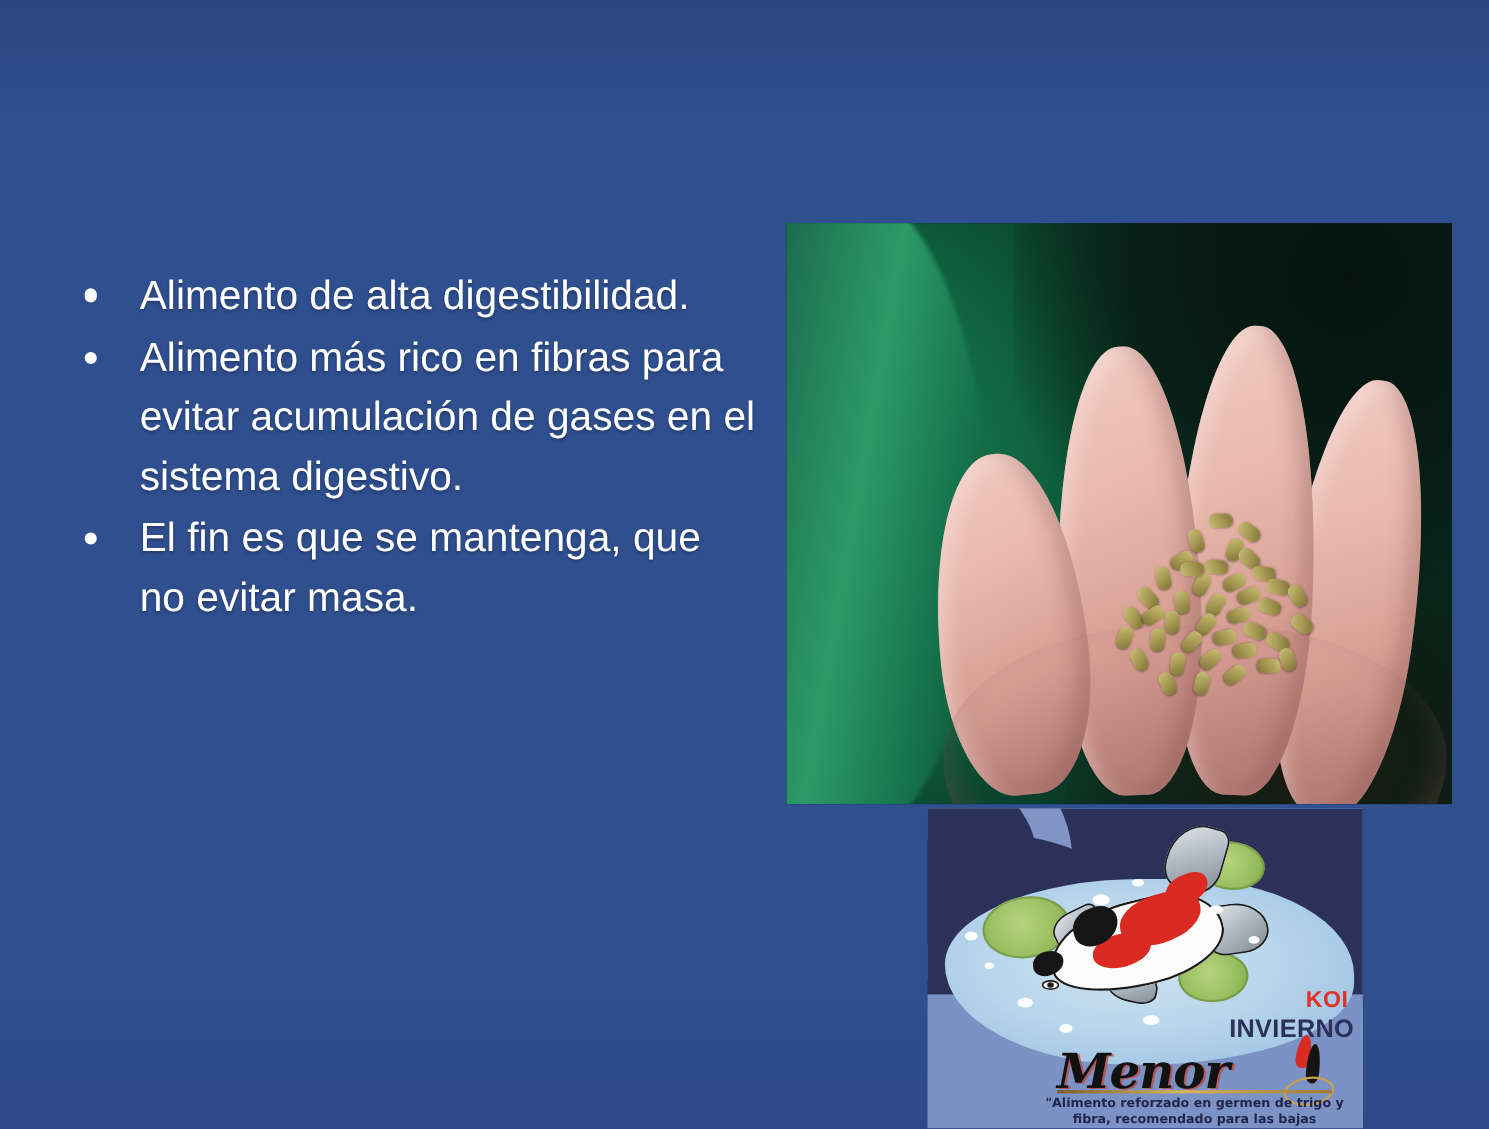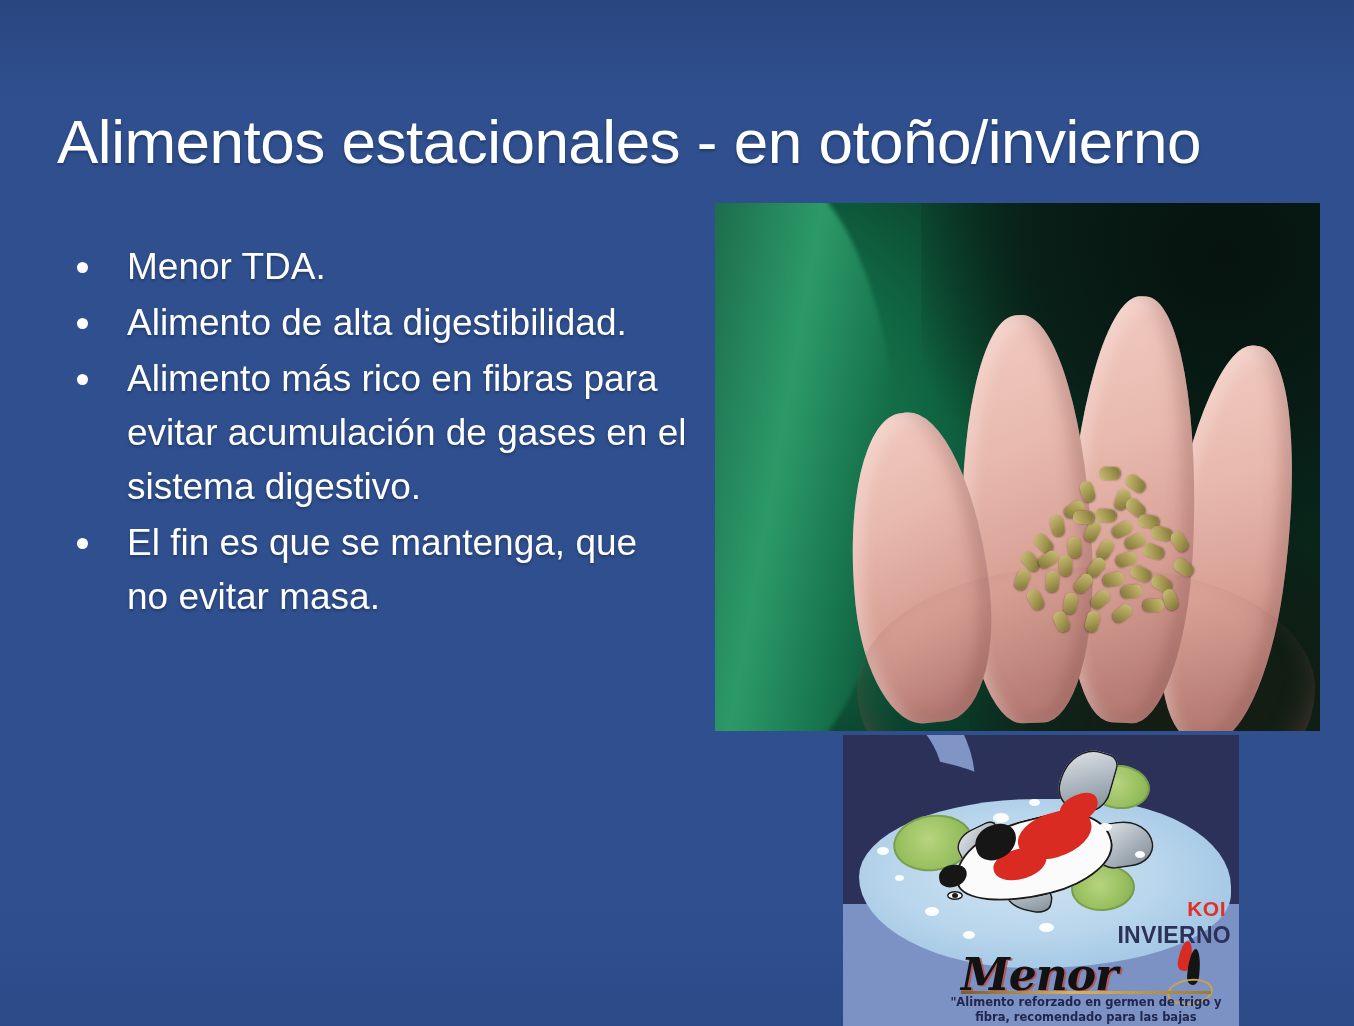--- a/index.html
+++ b/index.html
@@ -360,26 +360,24 @@
     font-weight: bold;
     text-align: center;
     font-family: "DejaVu Sans", sans-serif;
   }
 </style>
 </head>
 <body>
 
 <div id="slide">
 
-  <div id="slide-title">Alimentos estacionales - en otoño/invierno</div>
 
   <ul id="bullet-list">
     <li class="bullet-item">
       <span class="bullet-marker"></span>
-      <span>Menor TDA.</span>
     </li>
     <li class="bullet-item">
       <span class="bullet-marker"></span>
       <span>Alimento de alta digestibilidad.</span>
     </li>
     <li class="bullet-item">
       <span class="bullet-marker"></span>
       <span>Alimento más rico en fibras para evitar acumulación de gases en el sistema digestivo.</span>
     </li>
     <li class="bullet-item">

